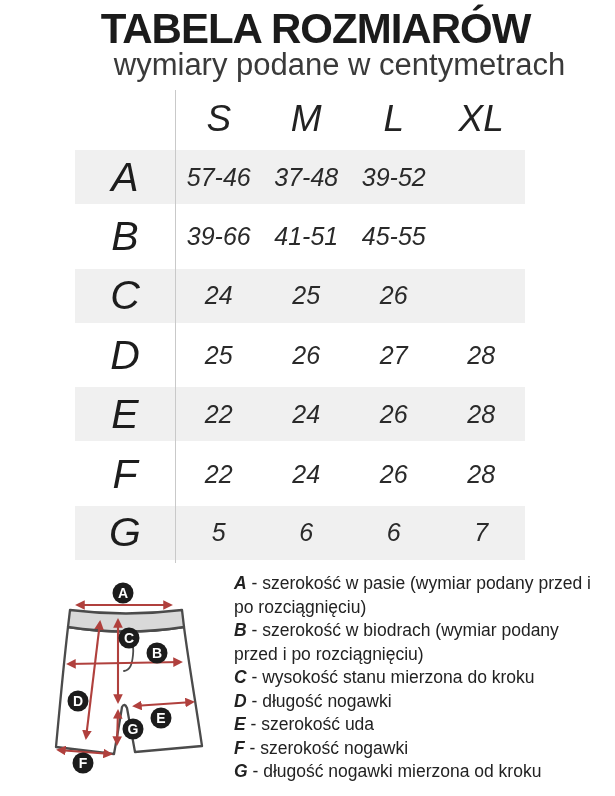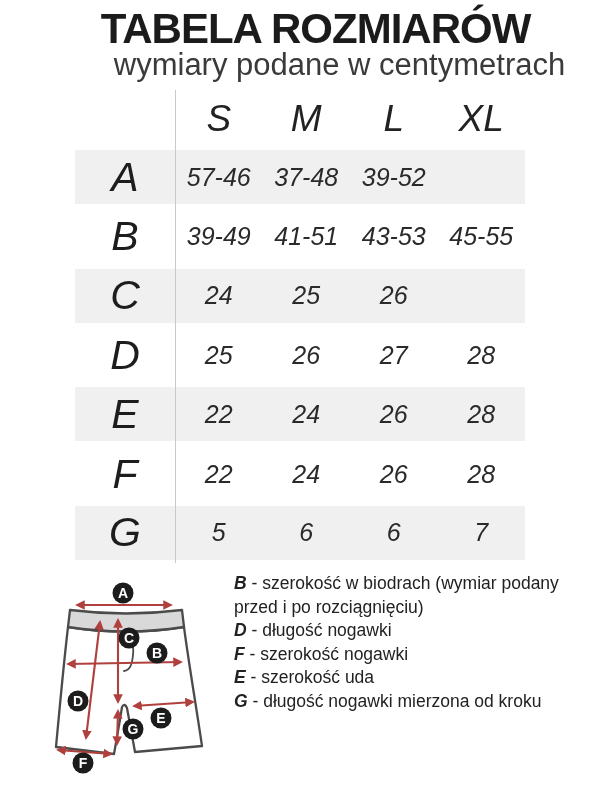--- a/index.html
+++ b/index.html
@@ -73,23 +73,22 @@
     </div>
 
     <div class="trow alt">
       <div class="rlabel">A</div>
       <div class="cell">57-46</div>
       <div class="cell">37-48</div>
       <div class="cell">39-52</div>
     </div>
     <div class="trow">
       <div class="rlabel">B</div>
-      <div class="cell">39-49</div>
+      <div class="cell">39-66</div>
       <div class="cell">41-51</div>
-      <div class="cell">43-53</div>
       <div class="cell">45-55</div>
     </div>
     <div class="trow alt">
       <div class="rlabel">C</div>
       <div class="cell">24</div>
       <div class="cell">25</div>
       <div class="cell">26</div>
     </div>
     <div class="trow">
       <div class="rlabel">D</div>
@@ -168,20 +167,22 @@
       <circle class="badge" cx="103" cy="164" r="10.5"></circle>
       <text class="badge-letter" x="103" y="169">G</text>
     </g>
     <g>
       <circle class="badge" cx="53" cy="198" r="10.5"></circle>
       <text class="badge-letter" x="53" y="203">F</text>
     </g>
   </svg>
 
   <div class="legend">
+    <div class="legend-item"><b>A</b><span> - </span><span>szerokość w pasie (wymiar podany przed i po rozciągnięciu)</span></div>
     <div class="legend-item"><b>B</b><span> - </span><span>szerokość w biodrach (wymiar podany przed i po rozciągnięciu)</span></div>
+    <div class="legend-item"><b>C</b><span> - </span><span>wysokość stanu mierzona do kroku</span></div>
     <div class="legend-item"><b>D</b><span> - </span><span>długość nogawki</span></div>
+    <div class="legend-item"><b>E</b><span> - </span><span>szerokość uda</span></div>
     <div class="legend-item"><b>F</b><span> - </span><span>szerokość nogawki</span></div>
-    <div class="legend-item"><b>E</b><span> - </span><span>szerokość uda</span></div>
     <div class="legend-item"><b>G</b><span> - </span><span>długość nogawki mierzona od kroku</span></div>
   </div>
 
 </div>
 
 </body></html>

